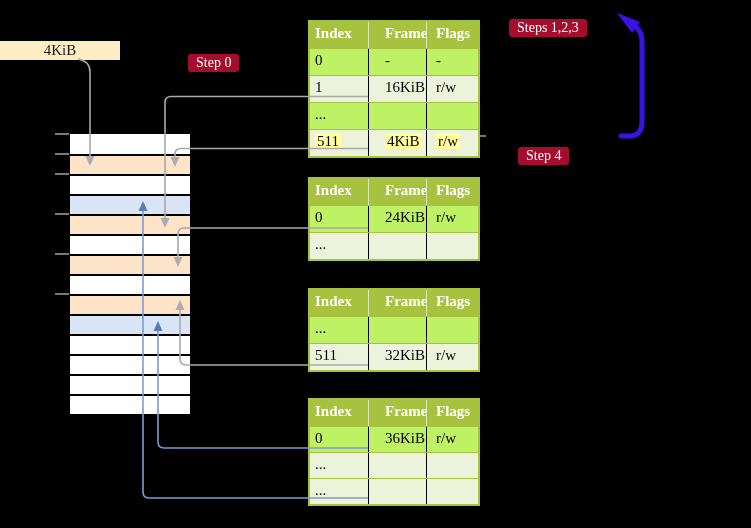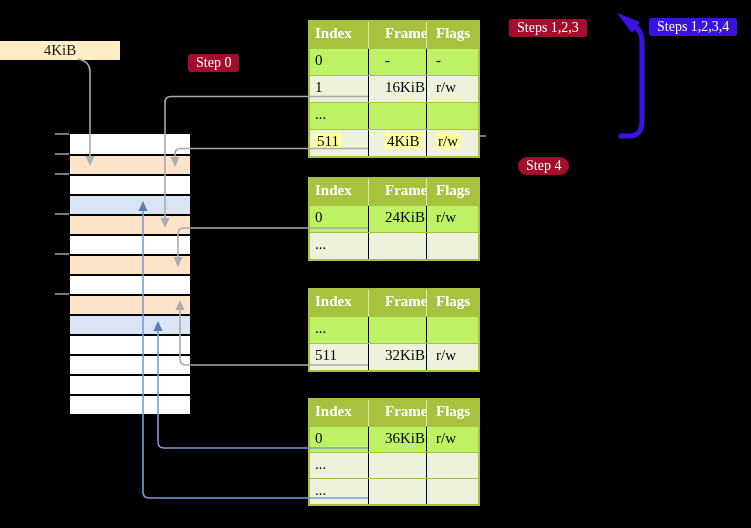--- a/index.html
+++ b/index.html
@@ -41,22 +41,21 @@
 </style>
 </head>
 <body>
 
 <div id="stage">
 
   <div id="box4kib">4KiB</div>
 
   <div class="badge red" style="left:188px;top:54px;">Step 0</div>
   <div class="badge red" style="left:509px;top:19px;">Steps 1,2,3</div>
-  <div class="badge blue" style="left:649px;top:18px;">Steps 1,2,3,4</div>
-  <div class="badge red" style="left:518px;top:157px;border-radius:9px;">Step 4</div>
+  <div class="badge red" style="left:518px;top:147px;">Step 4</div>
 
   <div id="memcol">
       <div class="mrow free"></div>
       <div class="mrow mapped"></div>
       <div class="mrow free"></div>
       <div class="mrow target"></div>
       <div class="mrow mapped"></div>
       <div class="mrow free"></div>
       <div class="mrow mapped"></div>
       <div class="mrow free"></div>

